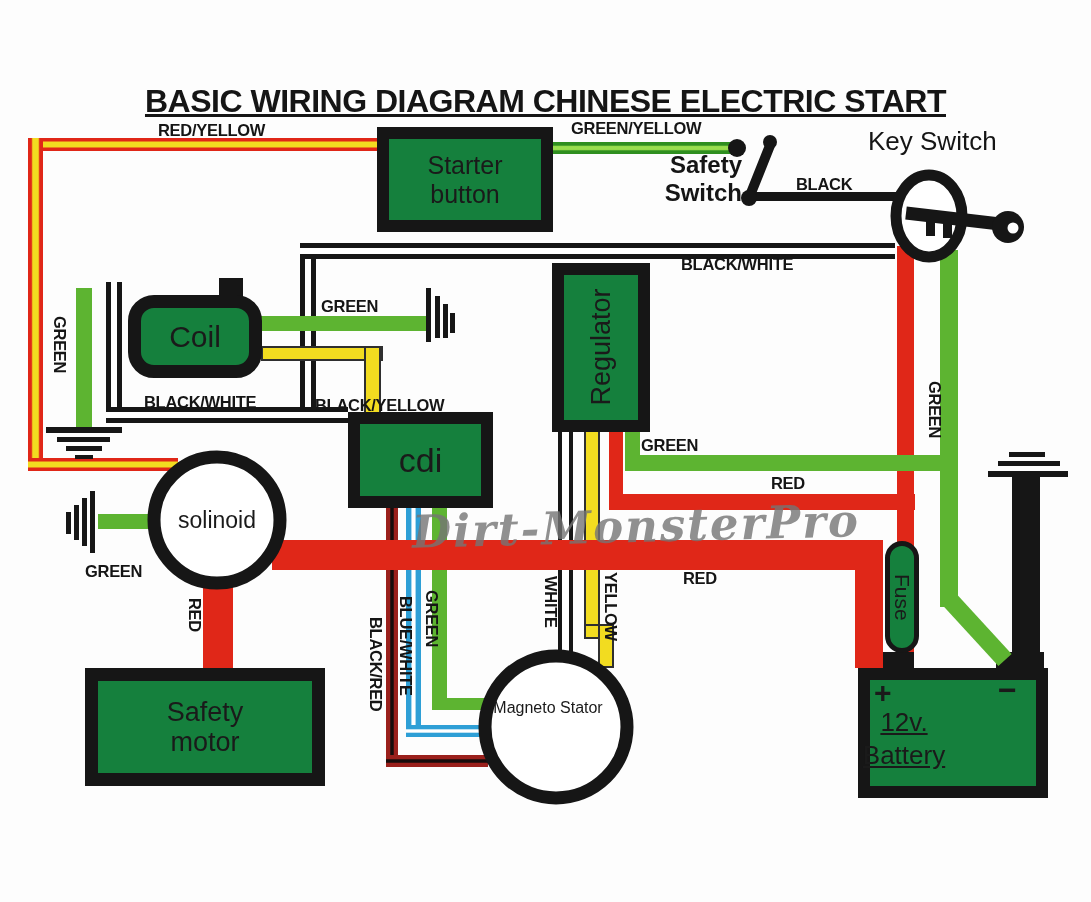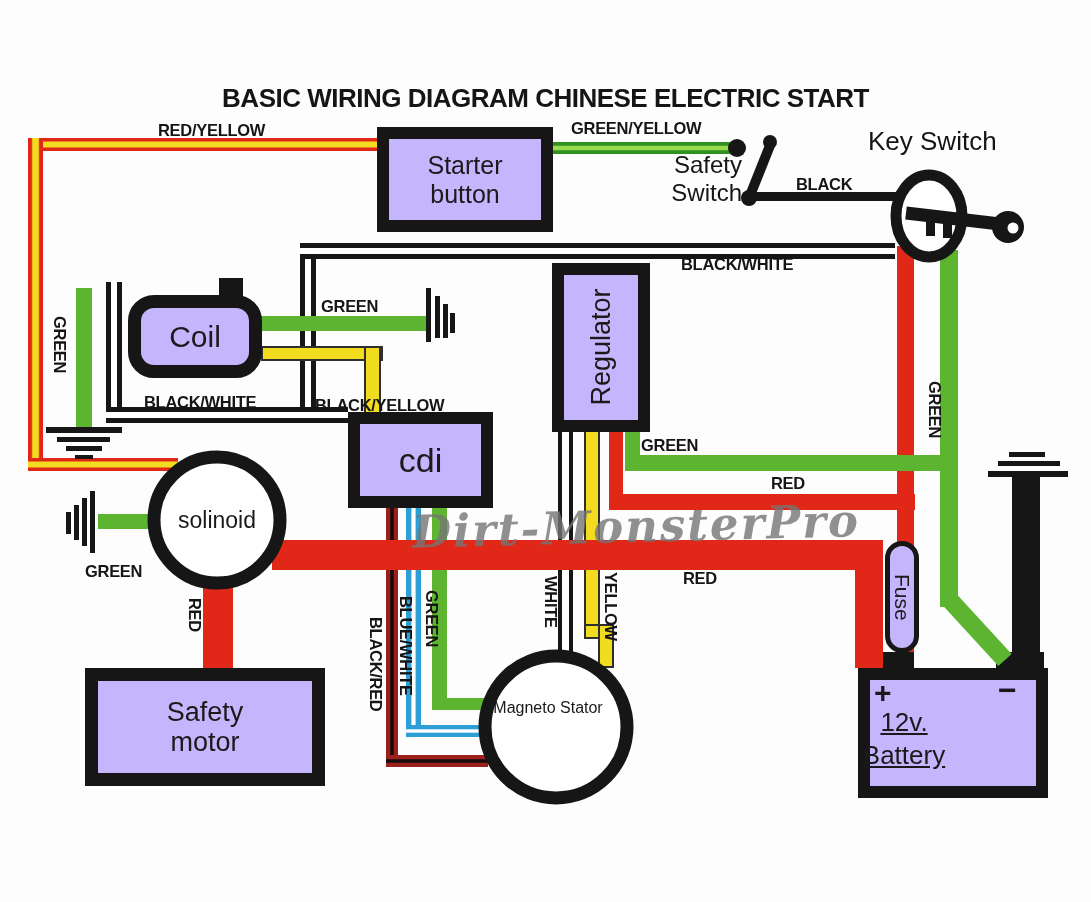--- a/index.html
+++ b/index.html
@@ -24,21 +24,21 @@
   .grad-br-h{background:linear-gradient(to bottom,var(--dark-red) 0 30%,#170c0c 40% 60%,var(--dark-red) 70% 100%);}
   .grad-bw-v{background:linear-gradient(to right,var(--blue) 0 32%,#ffffff 40% 60%,var(--blue) 68% 100%);}
   .grad-bw-h{background:linear-gradient(to bottom,var(--blue) 0 32%,#ffffff 40% 60%,var(--blue) 68% 100%);}
   .dline-h{height:16px;border-top:5px solid var(--wire-black);border-bottom:5px solid var(--wire-black);
            background:#fff;box-sizing:border-box;}
   .dline-v{width:16px;border-left:5px solid var(--wire-black);border-right:5px solid var(--wire-black);
            background:#fff;box-sizing:border-box;}
   .dline-thin-v{width:15px;border-left:4px solid var(--wire-black);border-right:4px solid var(--wire-black);
            background:#fff;box-sizing:border-box;}
   
-  .box{position:absolute;background:#c4b5fd;border:12px solid var(--wire-black);box-sizing:border-box;z-index:4;
+  .box{position:absolute;background:#15803d;border:12px solid var(--wire-black);box-sizing:border-box;z-index:4;
        display:flex;align-items:center;justify-content:center;text-align:center;color:#1a1a1a;line-height:1.13;}
   .ctext{position:absolute;z-index:4;color:#1a1a1a;text-align:center;line-height:1.15;}
   
   .lbl{position:absolute;z-index:5;font-weight:bold;font-size:16.5px;color:#151515;
        letter-spacing:-0.3px;white-space:nowrap;}
   .vlbl{writing-mode:vertical-rl;}
   .svgov{position:absolute;left:0;top:0;z-index:3;}
   .watermark{position:absolute;left:412px;top:500px;z-index:6;font-family:"DejaVu Serif",serif;
        font-style:italic;font-weight:bold;font-size:45px;color:var(--watermark-gray);opacity:.8;
        letter-spacing:2px;transform:rotate(-1.5deg);white-space:nowrap;}
@@ -172,25 +172,25 @@
   <div class="ctext" style="left:998px;top:672px;font-size:32px;font-weight:bold;">−</div>
   <div class="ctext" style="left:844px;top:706px;width:120px;font-size:26px;line-height:1.25;text-decoration:underline;">12v. Battery</div>
 
   <div class="ctext" style="left:150px;top:507px;width:134px;font-size:23px;">solinoid</div>
   <div class="ctext" style="left:480px;top:698px;width:136px;font-size:16px;line-height:1.22;">Magneto Stator</div>
 
   <div class="box" style="left:885px;top:541px;width:34px;height:112px;border-width:5px;border-radius:17px;z-index:4;">
     <span class="vlbl" style="font-size:21px;">Fuse</span>
   </div>
 
-  <div class="lbl" style="left:0;top:83px;width:1091px;text-align:center;font-size:26px;letter-spacing:-0.5px;">BASIC WIRING DIAGRAM CHINESE ELECTRIC START</div>
+  <div class="lbl" style="left:0;top:83px;width:1091px;text-align:center;font-size:32px;letter-spacing:-0.5px;text-decoration:underline;">BASIC WIRING DIAGRAM CHINESE ELECTRIC START</div>
 
   <div class="lbl" style="left:158px;top:121px;">RED/YELLOW</div>
   <div class="lbl" style="left:571px;top:119px;">GREEN/YELLOW</div>
-  <div class="lbl" style="left:646px;top:151px;width:96px;font-size:24px;font-weight:400;line-height:1.16;text-align:right;white-space:normal;letter-spacing:0;">Safety Switch</div>
+  <div class="lbl" style="left:646px;top:151px;width:96px;font-size:24px;font-weight:700;line-height:1.16;text-align:right;white-space:normal;letter-spacing:0;">Safety Switch</div>
   <div class="lbl" style="left:796px;top:175px;">BLACK</div>
   <div class="lbl" style="left:868px;top:126px;font-size:26px;font-weight:500;letter-spacing:0;">Key Switch</div>
   <div class="lbl" style="left:681px;top:255px;">BLACK/WHITE</div>
   <div class="lbl" style="left:321px;top:297px;">GREEN</div>
   <div class="lbl" style="left:315px;top:368px;margin-top:28px;">BLACK/YELLOW</div>
   <div class="lbl" style="left:144px;top:393px;">BLACK/WHITE</div>
   <div class="lbl" style="left:85px;top:562px;">GREEN</div>
   <div class="lbl" style="left:641px;top:436px;">GREEN</div>
   <div class="lbl" style="left:771px;top:474px;">RED</div>
   <div class="lbl" style="left:683px;top:569px;">RED</div>

